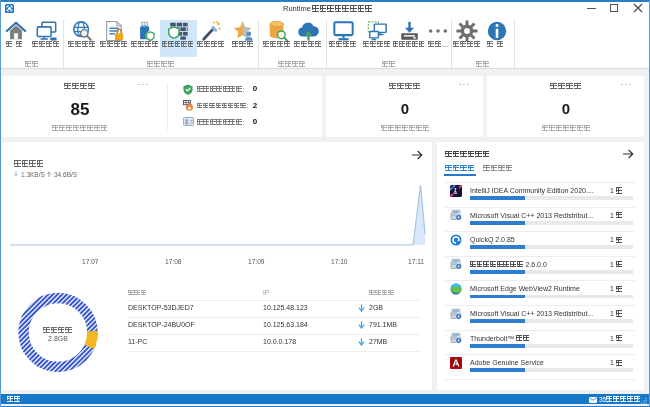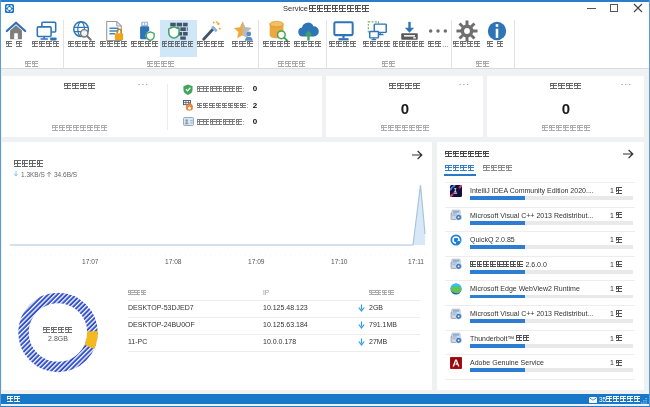--- a/index.html
+++ b/index.html
@@ -28,21 +28,21 @@
 <div class="abs" style="left:0;top:406px;width:650px;height:1px;background:#2a7dc6"></div>
 <div class="abs" style="left:1px;top:2px;width:648px;height:15px;background:#fff"></div>
 <svg class="abs" style="left:5px;top:4px" width="9" height="9" viewBox="0 0 9 9">
 <rect x="0" y="0" width="9" height="9" rx="1.6" fill="#1b76c8"></rect>
 <circle cx="4.5" cy="4.5" r="2.9" fill="none" stroke="#fff" stroke-width="1.1"></circle>
 <rect x="3.6" y="1" width="1.8" height="7" fill="#1b76c8"></rect>
 <rect x="1" y="3.6" width="7" height="1.8" fill="#1b76c8"></rect>
 <circle cx="4.5" cy="4.5" r="1.6" fill="#fff"></circle>
 </svg>
 <div class="zr" style="left:283px;top:4.0px;height:9px;">
-      <span style="font-size:7.5px;color:#333;white-space:nowrap;margin-right:1px">Service</span>
+      <span style="font-size:7.5px;color:#333;white-space:nowrap;margin-right:1px">Runtime</span>
       <i class="z" style="width:6.6px;height:6.6px;margin-right:1px;color:#333;opacity:0.85;"></i>
       <i class="z" style="width:6.6px;height:6.6px;margin-right:1px;color:#333;opacity:0.85;"></i>
       <i class="z" style="width:6.6px;height:6.6px;margin-right:1px;color:#333;opacity:0.85;"></i>
       <i class="z" style="width:6.6px;height:6.6px;margin-right:1px;color:#333;opacity:0.85;"></i>
       <i class="z" style="width:6.6px;height:6.6px;margin-right:1px;color:#333;opacity:0.85;"></i>
       <i class="z" style="width:6.6px;height:6.6px;margin-right:1px;color:#333;opacity:0.85;"></i>
       <i class="z" style="width:6.6px;height:6.6px;margin-right:1px;color:#333;opacity:0.85;"></i>
       <i class="z" style="width:6.6px;height:6.6px;margin-right:1px;color:#333;opacity:0.85;"></i>
     </div>
 <div class="abs" style="left:587px;top:8px;width:9px;height:1px;background:#555"></div>
@@ -326,20 +326,21 @@
 <div class="card" style="left:2px;top:76px;width:320px;height:61px"></div>
 <div class="card" style="left:326px;top:76px;width:157px;height:61px"></div>
 <div class="card" style="left:487px;top:76px;width:157px;height:61px"></div>
 <div class="zr" style="left:50px;top:81.5px;height:9px;width:60px;justify-content:center;">
       <i class="z" style="width:6.8px;height:6.8px;margin-right:1px;color:#555;opacity:0.9;"></i>
       <i class="z" style="width:6.8px;height:6.8px;margin-right:1px;color:#555;opacity:0.9;"></i>
       <i class="z" style="width:6.8px;height:6.8px;margin-right:1px;color:#555;opacity:0.9;"></i>
       <i class="z" style="width:6.8px;height:6.8px;margin-right:1px;color:#555;opacity:0.9;"></i>
     </div>
 <div class="abs dots" style="left:138px;top:78px">...</div>
+<div class="abs" style="left:50px;top:100px;width:60px;text-align:center;font-size:17px;font-weight:bold;color:#1a1a1a">85</div>
 <div class="zr" style="left:50px;top:124.0px;height:8px;width:60px;justify-content:center;">
       <i class="z" style="width:6px;height:6px;margin-right:1px;color:#999;opacity:0.8;"></i>
       <i class="z" style="width:6px;height:6px;margin-right:1px;color:#999;opacity:0.8;"></i>
       <i class="z" style="width:6px;height:6px;margin-right:1px;color:#999;opacity:0.8;"></i>
       <i class="z" style="width:6px;height:6px;margin-right:1px;color:#999;opacity:0.8;"></i>
       <i class="z" style="width:6px;height:6px;margin-right:1px;color:#999;opacity:0.8;"></i>
       <i class="z" style="width:6px;height:6px;margin-right:1px;color:#999;opacity:0.8;"></i>
       <i class="z" style="width:6px;height:6px;margin-right:1px;color:#999;opacity:0.8;"></i>
       <i class="z" style="width:6px;height:6px;margin-right:1px;color:#999;opacity:0.8;"></i>
     </div>

